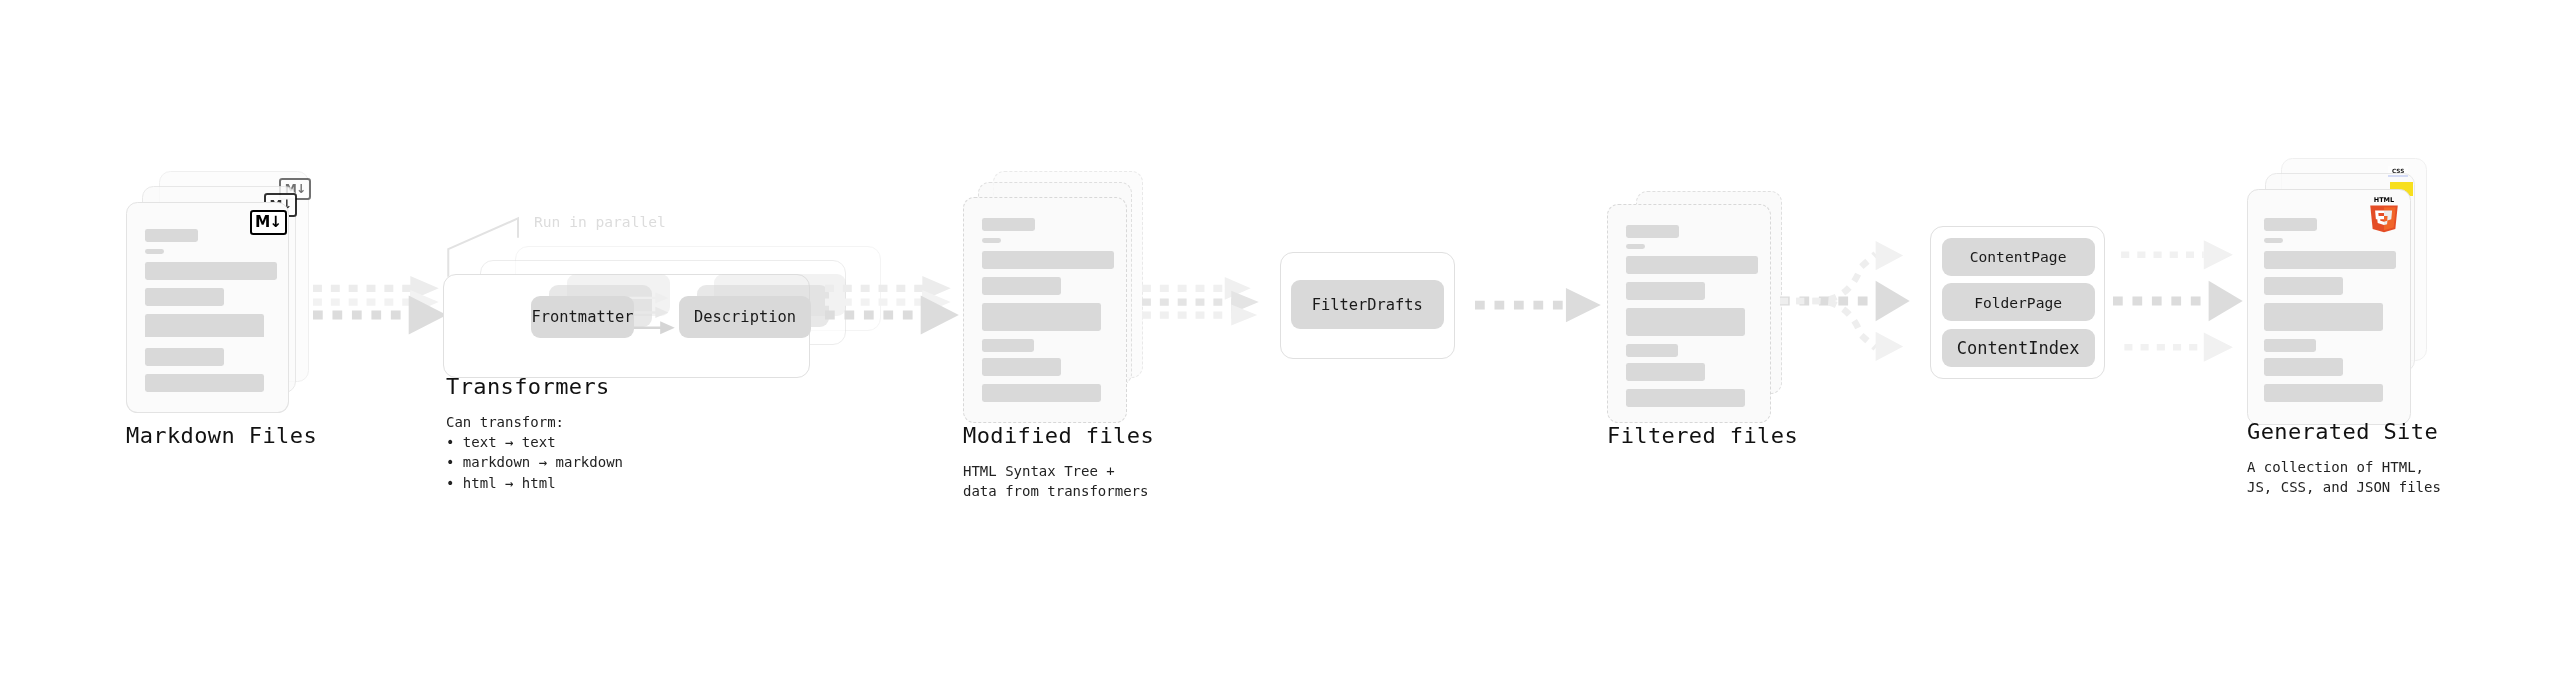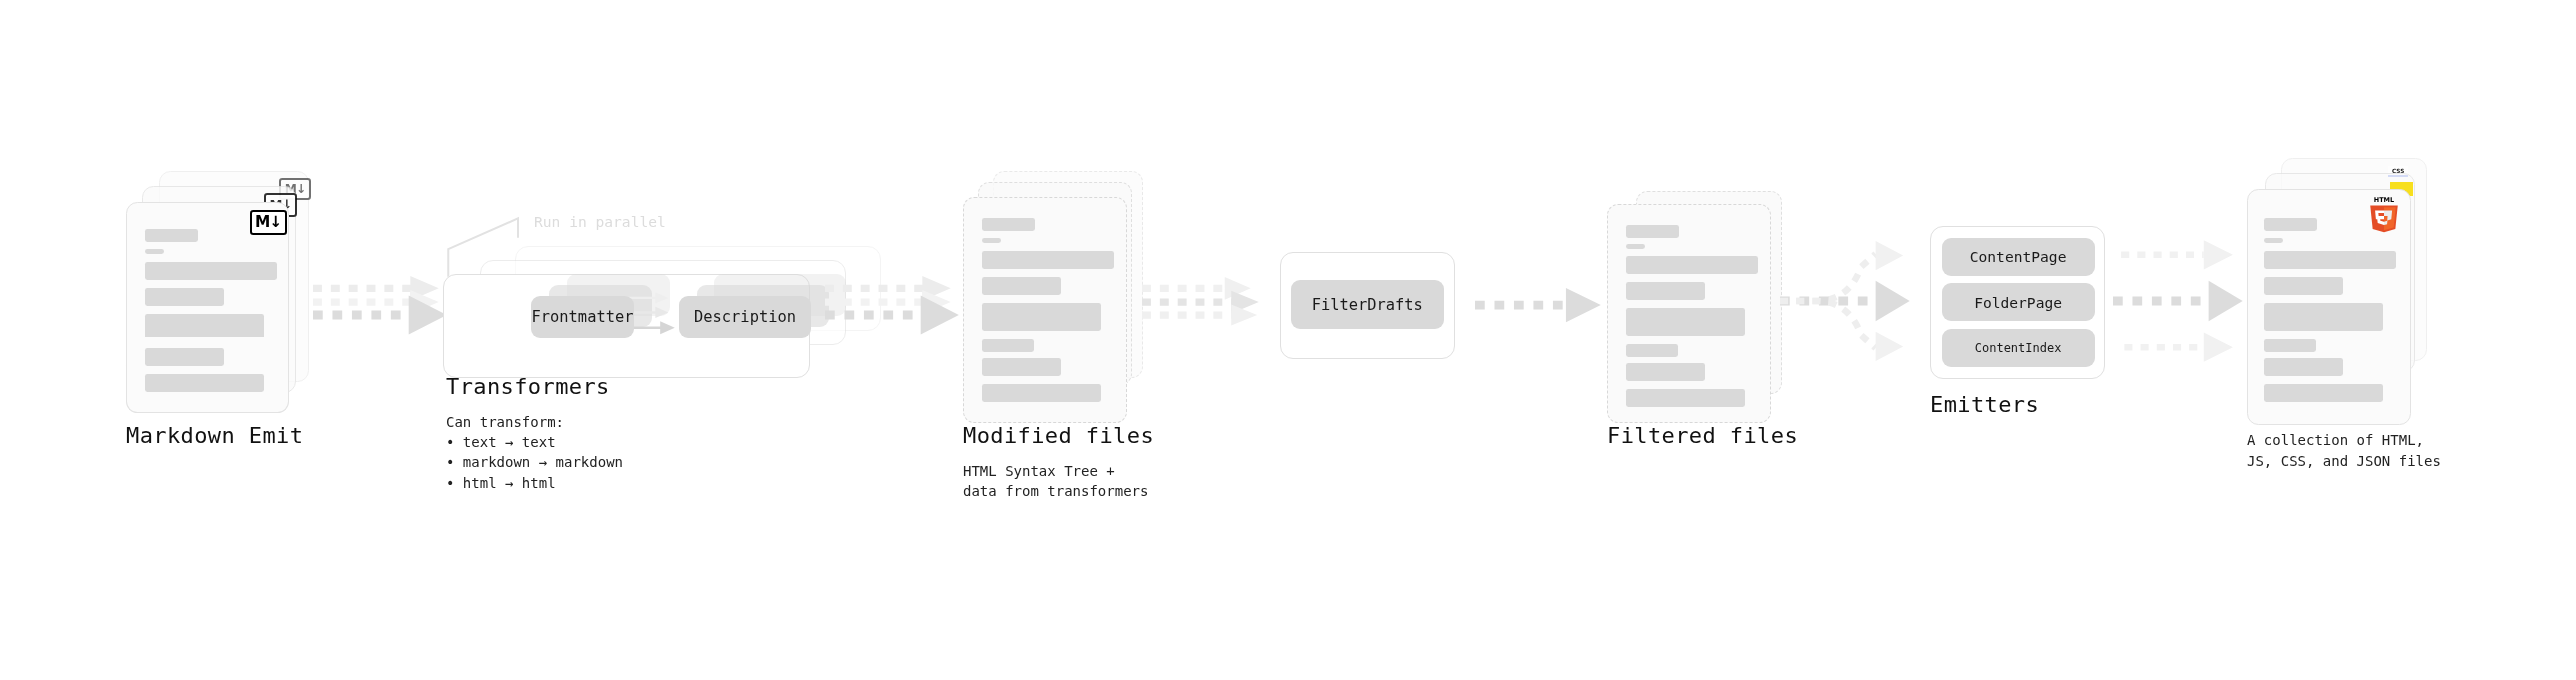--- a/index.html
+++ b/index.html
@@ -87,21 +87,21 @@
       <div class="skel" style="left:18px;top:146px;width:52px;height:13px;"></div>
     </div>
     <div class="md-badge" style="left:124px;top:39px;width:32.5px;height:21px;font-size:15.4px;">M↓</div>
   </div>
   <div class="sheet" style="left:126px;top:337px;width:163px;height:76px;border-top:none;border-radius:0 0 11.4px 11.4px;">
     <div class="skel" style="left:18px;top:11.4px;width:79px;height:18px;"></div>
     <div class="skel" style="left:18px;top:37px;width:119px;height:18px;"></div>
   </div>
 
   <div class="caption" style="left:126px;top:423px;width:244px;">
-    <div class="cap-title">Markdown Emit</div>
+    <div class="cap-title">Markdown Files</div>
   </div>
 
   <svg style="left:313px;top:268px;" width="146" height="73" viewBox="0 0 180 90">
     <line x1="0" y1="25" x2="128" y2="25" stroke="#ececec" stroke-width="9" stroke-dasharray="11 11"></line>
     <polygon points="120,10 155,25 120,40" fill="#ececec"></polygon>
     <line x1="0" y1="42" x2="128" y2="42" stroke="#f2f2f2" stroke-width="9" stroke-dasharray="11 11"></line>
     <polygon points="120,27 155,42 120,57" fill="#f2f2f2"></polygon>
     <line x1="0" y1="58" x2="128" y2="58" stroke="#dcdcdc" stroke-width="11" stroke-dasharray="12 12"></line>
     <polygon points="118,34 165,58 118,82" fill="#dcdcdc"></polygon>
   </svg>
@@ -212,24 +212,23 @@
     <polygon points="118,6 152,24 118,42" fill="#f1f1f1"></polygon>
     <line x1="0" y1="80" x2="118" y2="80" stroke="#dcdcdc" stroke-width="11" stroke-dasharray="12 12"></line>
     <polygon points="118,55 160,80 118,105" fill="#dcdcdc"></polygon>
     <path d="M0 80 L45 80 Q85 80 100 122 L118 138" fill="none" stroke="#eeeeee" stroke-width="8" stroke-dasharray="10 10"></path>
     <polygon points="118,118 152,136 118,154" fill="#f1f1f1"></polygon>
   </svg>
 
   <div class="pbox" style="left:1930px;top:226px;width:175px;height:153px;text-align:center;">
     <div class="pill" style="left:10.6px;top:10.6px;width:153px;height:38px;font-size:14.6px;">ContentPage</div>
     <div class="pill" style="left:10.6px;top:56px;width:153px;height:38px;font-size:14.6px;">FolderPage</div>
-    <div class="pill" style="left:10.6px;top:102px;width:153px;height:38px;font-size:12px;">ContentIndex</div>
+    <div class="pill" style="left:10.6px;top:102px;width:153px;height:38px;font-size:17px;">ContentIndex</div>
   </div>
   <div class="caption" style="left:1930px;top:392px;width:276px;">
-    <div class="cap-title">Emitters</div>
   </div>
 
   <svg style="left:2113px;top:236px;" width="154" height="130" viewBox="0 0 190 160">
     <line x1="10" y1="23" x2="112" y2="23" stroke="#f1f1f1" stroke-width="8" stroke-dasharray="10 10"></line>
     <polygon points="112,5 148,23 112,41" fill="#f1f1f1"></polygon>
     <line x1="0" y1="80" x2="118" y2="80" stroke="#dcdcdc" stroke-width="11" stroke-dasharray="12 12"></line>
     <polygon points="118,55 160,80 118,105" fill="#dcdcdc"></polygon>
     <line x1="14" y1="137" x2="112" y2="137" stroke="#f1f1f1" stroke-width="8" stroke-dasharray="10 10"></line>
     <polygon points="112,119 148,137 112,155" fill="#f1f1f1"></polygon>
   </svg>
@@ -259,18 +258,19 @@
       <text x="21" y="9" font-size="8" font-weight="bold" text-anchor="middle" fill="#000" font-family="DejaVu Sans, sans-serif">HTML</text>
       <path d="M4 13 L38 13 L35 42 L21 46 L7 42 Z" fill="#e44d26"></path>
       <path d="M21 15 L35.5 15 L33 40 L21 43.5 Z" fill="#f16529"></path>
       <path d="M21 22 L14 22 L14.4 26 L21 26 L21 30 L11 30 L10 19 L21 19 Z" fill="#fff"></path>
       <path d="M21 33 L16.5 31.8 L16.2 29 L12.6 29 L13.2 34.6 L21 37 Z" fill="#fff"></path>
       <path d="M21 22 L21 19 L31 19 L30 30 L25.2 31.4 L24.8 36 L21 37 L21 33 L25 31.8 L25.4 26 L21 26 Z" fill="#ebebeb"></path>
     </svg>
   </div>
 
   <div class="caption" style="left:2247px;top:419px;width:276px;">
+    <div class="cap-title">Generated Site</div>
     <div class="cap-sub">A collection of HTML,
 JS, CSS, and JSON files</div>
   </div>
 
 </div>
 
 
 </body></html>

